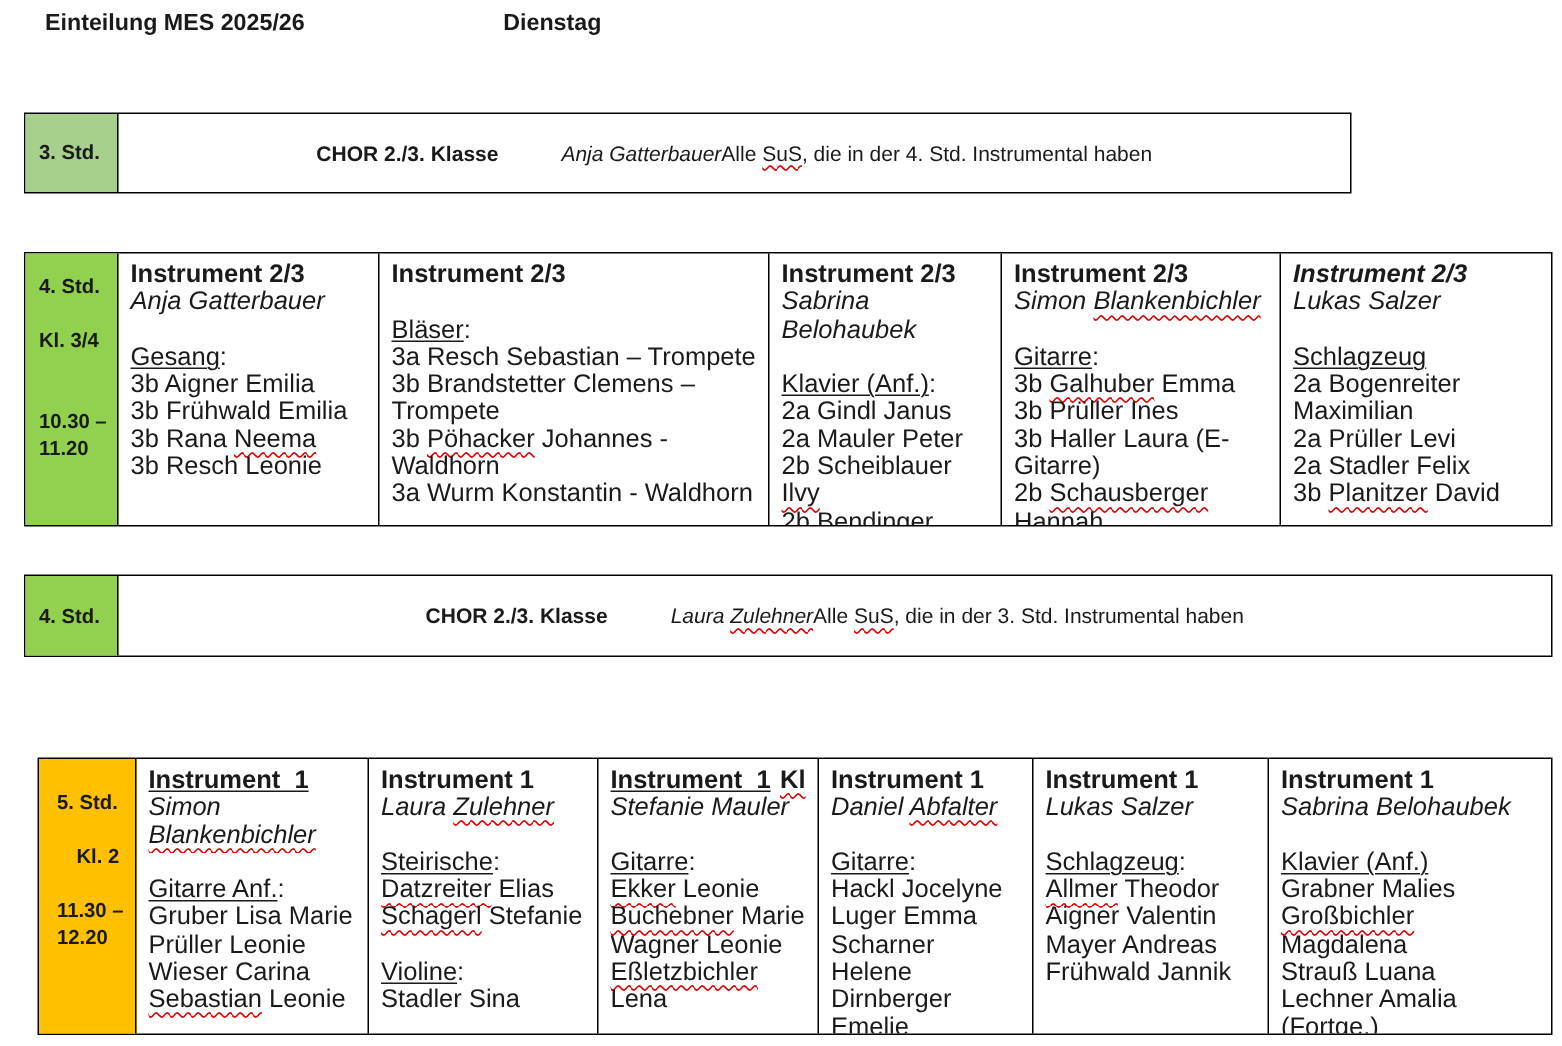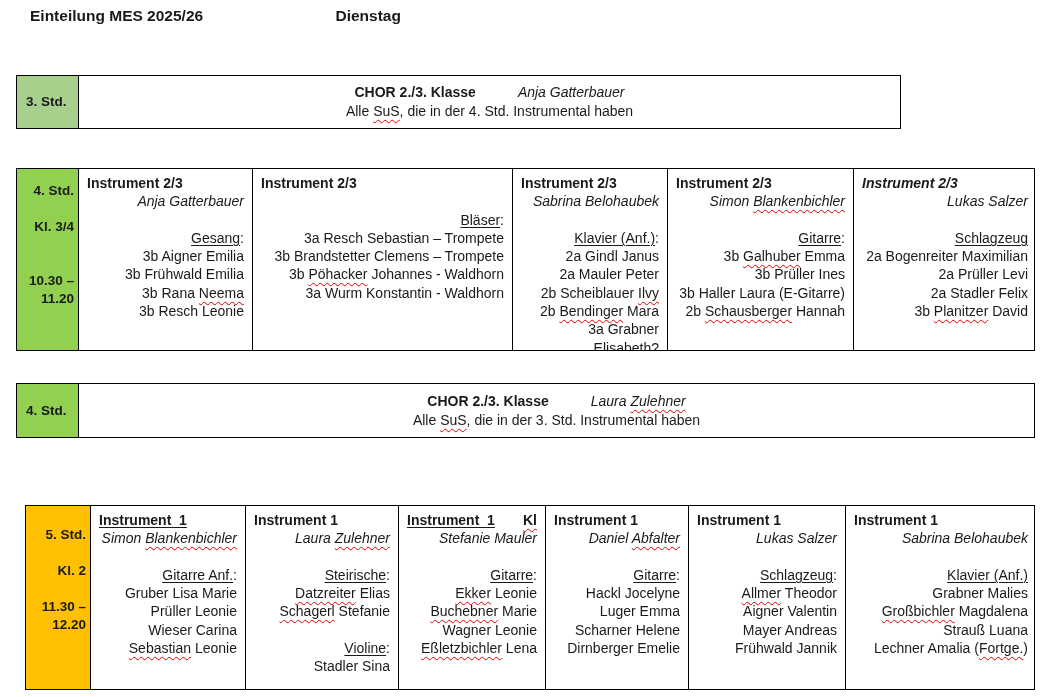--- a/index.html
+++ b/index.html
@@ -5,38 +5,38 @@
   :root{
     --header-green-light:#a8d08d;
     --header-green:#92d050;
     --header-orange:#ffc000;
     --border:#000000;
     --squiggle-red:#e00000;
   }
   *{box-sizing:border-box;margin:0;padding:0;}
   html,body{background:#fff;}
   body{font-family:"Liberation Sans",sans-serif;color:#1a1a1a;}
-  .page{position:relative;width:1041px;height:697px;background:#ffffff;overflow:hidden;text-align:right;}
+  .page{position:relative;width:1041px;height:697px;background:#ffffff;overflow:hidden;}
   .doc-header{position:absolute;top:7px;left:30px;font-size:15.5px;font-weight:bold;}
   .doc-day{position:absolute;left:280px;top:0;}
   .tbl{position:absolute;display:flex;border:1.5px solid var(--border);background:#fff;}
   .label-cell{flex:0 0 auto;border-right:1.5px solid var(--border);font-weight:bold;font-size:13.5px;line-height:18px;padding:13px 4px 0 9px;}
   .label-cell .klasse{margin-top:18px;}
   .label-cell .time{margin-top:36px;}
   .label-cell.chor{display:flex;align-items:center;padding:0 4px 0 9px;}
   .green-light{background:var(--header-green-light);}
   .green{background:var(--header-green);}
   .orange{background:var(--header-orange);padding-top:20px;padding-left:12px;}
   .orange .klasse{margin-top:18px;padding-left:13px;}
   .orange .time{margin-top:18px;}
-  .chor-content{flex:1 1 auto;display:flex;flex-direction:column;justify-content:center;align-items:center;font-size:14px;line-height:19px;}
+  .chor-content{flex:1 1 auto;display:flex;justify-content:center;align-items:center;font-size:14px;line-height:19px;}
   .chor-line1{display:flex;align-items:baseline;}
   .chor-title{font-weight:bold;}
   .chor-teacher{font-style:italic;margin-left:42px;}
-  .cell{flex:0 0 auto;padding:5px 8px 0 8px;font-size:14px;line-height:18.3px;border-right:1px solid var(--border);overflow:hidden;}
+  .cell{flex:0 0 auto;padding:5px 8px 0 8px;font-size:17px;line-height:18.3px;border-right:1px solid var(--border);overflow:hidden;}
   .cell:last-child{border-right:none;}
   .hdr-row{display:flex;justify-content:space-between;font-weight:bold;}
   .teacher{font-style:italic;}
   .group{margin-top:18.3px;}
   .seg{white-space:pre-wrap;}
   .seg.sq{text-decoration-line:underline;text-decoration-style:wavy;text-decoration-color:var(--squiggle-red);text-decoration-thickness:1.4px;text-underline-offset:2.5px;}
   .seg.u{text-decoration-line:underline;text-decoration-thickness:1.2px;text-underline-offset:2px;}
   .seg.i{font-style:italic;}
 </style>
 </head>

